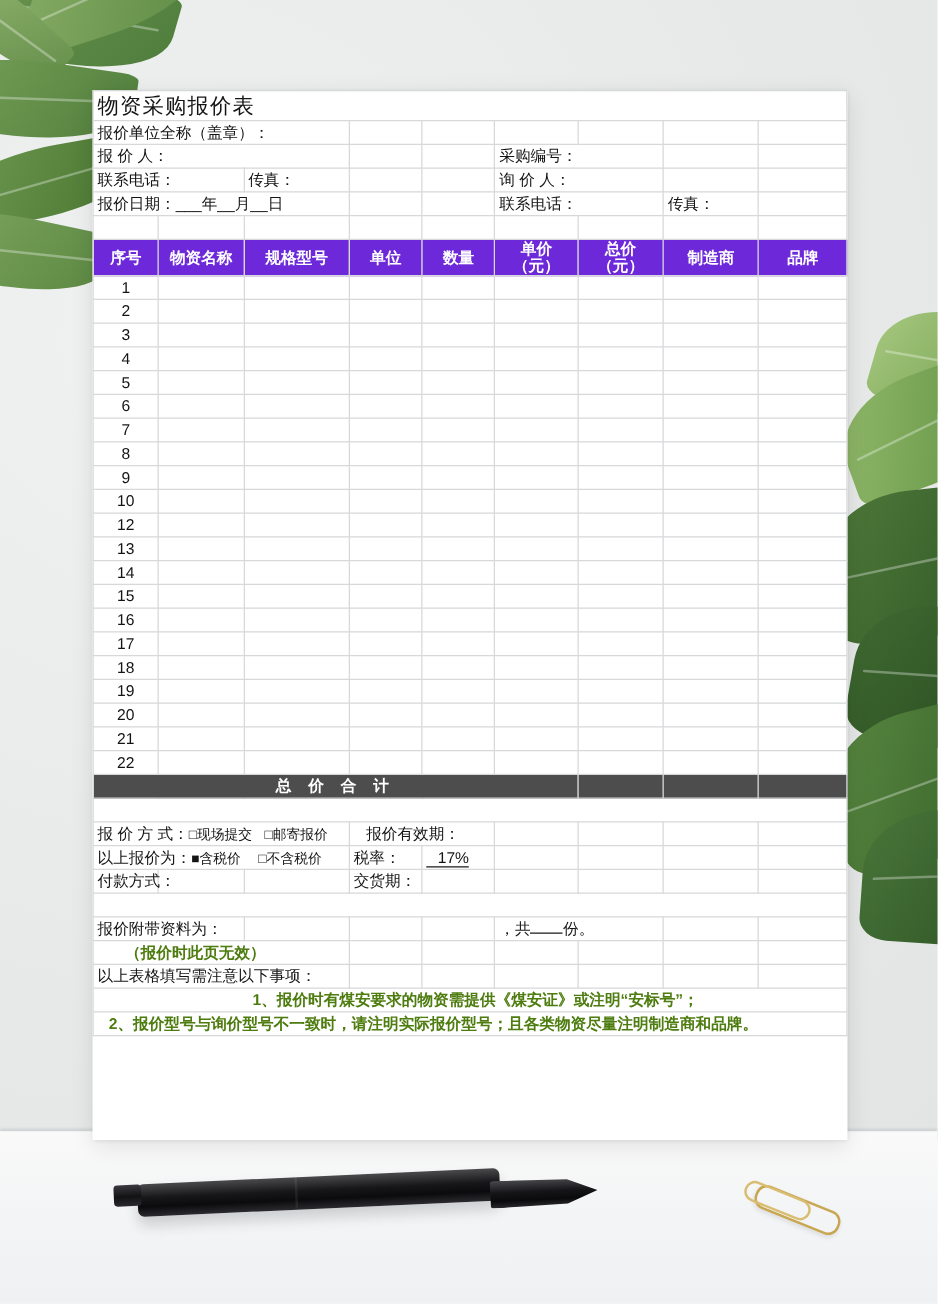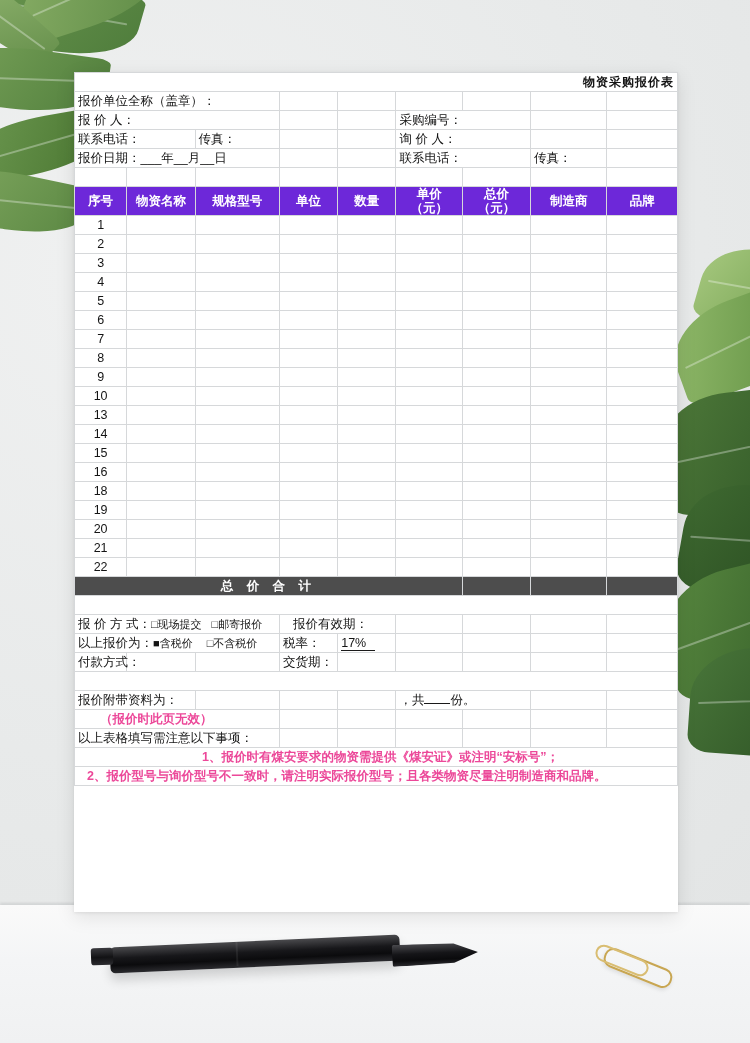--- a/index.html
+++ b/index.html
@@ -112,22 +112,22 @@
     font-size:12.5px; color:#141414;
   }
   table.sheet td{
     border:1px solid #d6d8da;
     height:19px; padding:0 3px; vertical-align:middle;
     white-space:nowrap; overflow:visible;
   }
 
   
   td.title{
-    border:none; height:27px; text-align:right;
-    font-size:12px; font-weight:bold; letter-spacing:1px;
+    border:none; height:27px; text-align:left;
+    font-size:17px; font-weight:normal; letter-spacing:1px;
     padding-bottom:2px;
   }
 
   
   .info td{ height:21px; }
   .lbl{ font-size:12.5px; }
   .udl{ border-bottom:1px solid #1a1a1a; display:inline-block; min-width:22px; }
 
   
   .gtop td{ border-top:2px solid #2a2a2a; }
@@ -141,21 +141,21 @@
   td.gsum{
     background:#4d4d4d; color:#fff; font-weight:bold; text-align:center;
     letter-spacing:5px; font-size:12.5px; height:22px; border:1px solid #2e2e2e;margin-top:25px;
   }
   .gbot td{ border-bottom:2px solid #2a2a2a; }
 
   
   .frm td{ height:24px; font-size:12.5px; }
   .cbx{ font-size:11px; }
   .line{ border-bottom:1px solid #1a1a1a; }
-  .note{ color:#ec4899; font-weight:bold; font-size:12.5px;margin-top:44px; }
+  .note{ color:#4d7c0f; font-weight:bold; font-size:12.5px;margin-top:44px; }
   .blank-row td{ height:12px; }
   .tight{ padding:0 2px; }
 </style>
 </head>
 <body>
 
 <div id="scene">
   <div class="bg-wall"></div>
   <div class="desk-edge"></div>
   <div class="bg-desk"></div>
@@ -388,20 +388,31 @@
           <td class="g"></td>
           <td class="g"></td>
           <td class="g"></td>
           <td class="g"></td>
           <td class="g"></td>
           <td class="g"></td>
           <td class="g"></td>
           <td class="g"></td>
         </tr>
         <tr>
+          <td class="g gidx">12</td>
+          <td class="g"></td>
+          <td class="g"></td>
+          <td class="g"></td>
+          <td class="g"></td>
+          <td class="g"></td>
+          <td class="g"></td>
+          <td class="g"></td>
+          <td class="g"></td>
+        </tr>
+        <tr>
           <td class="g gidx">13</td>
           <td class="g"></td>
           <td class="g"></td>
           <td class="g"></td>
           <td class="g"></td>
           <td class="g"></td>
           <td class="g"></td>
           <td class="g"></td>
           <td class="g"></td>
         </tr>
@@ -422,20 +433,31 @@
           <td class="g"></td>
           <td class="g"></td>
           <td class="g"></td>
           <td class="g"></td>
           <td class="g"></td>
           <td class="g"></td>
           <td class="g"></td>
         </tr>
         <tr>
           <td class="g gidx">16</td>
+          <td class="g"></td>
+          <td class="g"></td>
+          <td class="g"></td>
+          <td class="g"></td>
+          <td class="g"></td>
+          <td class="g"></td>
+          <td class="g"></td>
+          <td class="g"></td>
+        </tr>
+        <tr>
+          <td class="g gidx">17</td>
           <td class="g"></td>
           <td class="g"></td>
           <td class="g"></td>
           <td class="g"></td>
           <td class="g"></td>
           <td class="g"></td>
           <td class="g"></td>
           <td class="g"></td>
         </tr>
         <tr>
@@ -506,21 +528,21 @@
           <td colspan="3" class="frm tight"><span>报 价 方 式：</span><span class="cbx">□现场提交</span><span style="display:inline-block;width:10px"></span><span class="cbx">□邮寄报价</span></td>
           <td colspan="2" class="frm"><span style="margin-left:10px">报价有效期：</span></td>
           <td class="frm"></td>
           <td class="frm"></td>
           <td class="frm"></td>
           <td class="frm"></td>
         </tr>
         <tr class="frm">
           <td colspan="3" class="frm tight"><span>以上报价为：</span><span class="cbx">■含税价</span><span style="display:inline-block;width:14px"></span><span class="cbx">□不含税价</span></td>
           <td class="frm"><span>税率：</span></td>
-          <td class="frm"><span class="udl" style="min-width:34px;text-align:left">17%</span></td>
+          <td class="frm"><span class="udl" style="min-width:34px;text-align:right">17%</span></td>
           <td class="frm"></td>
           <td class="frm"></td>
           <td class="frm"></td>
           <td class="frm"></td>
         </tr>
         <tr class="frm">
           <td class="frm">付款方式：</td>
           <td class="frm line"></td>
           <td class="frm line"></td>
           <td class="frm">交货期：</td>

